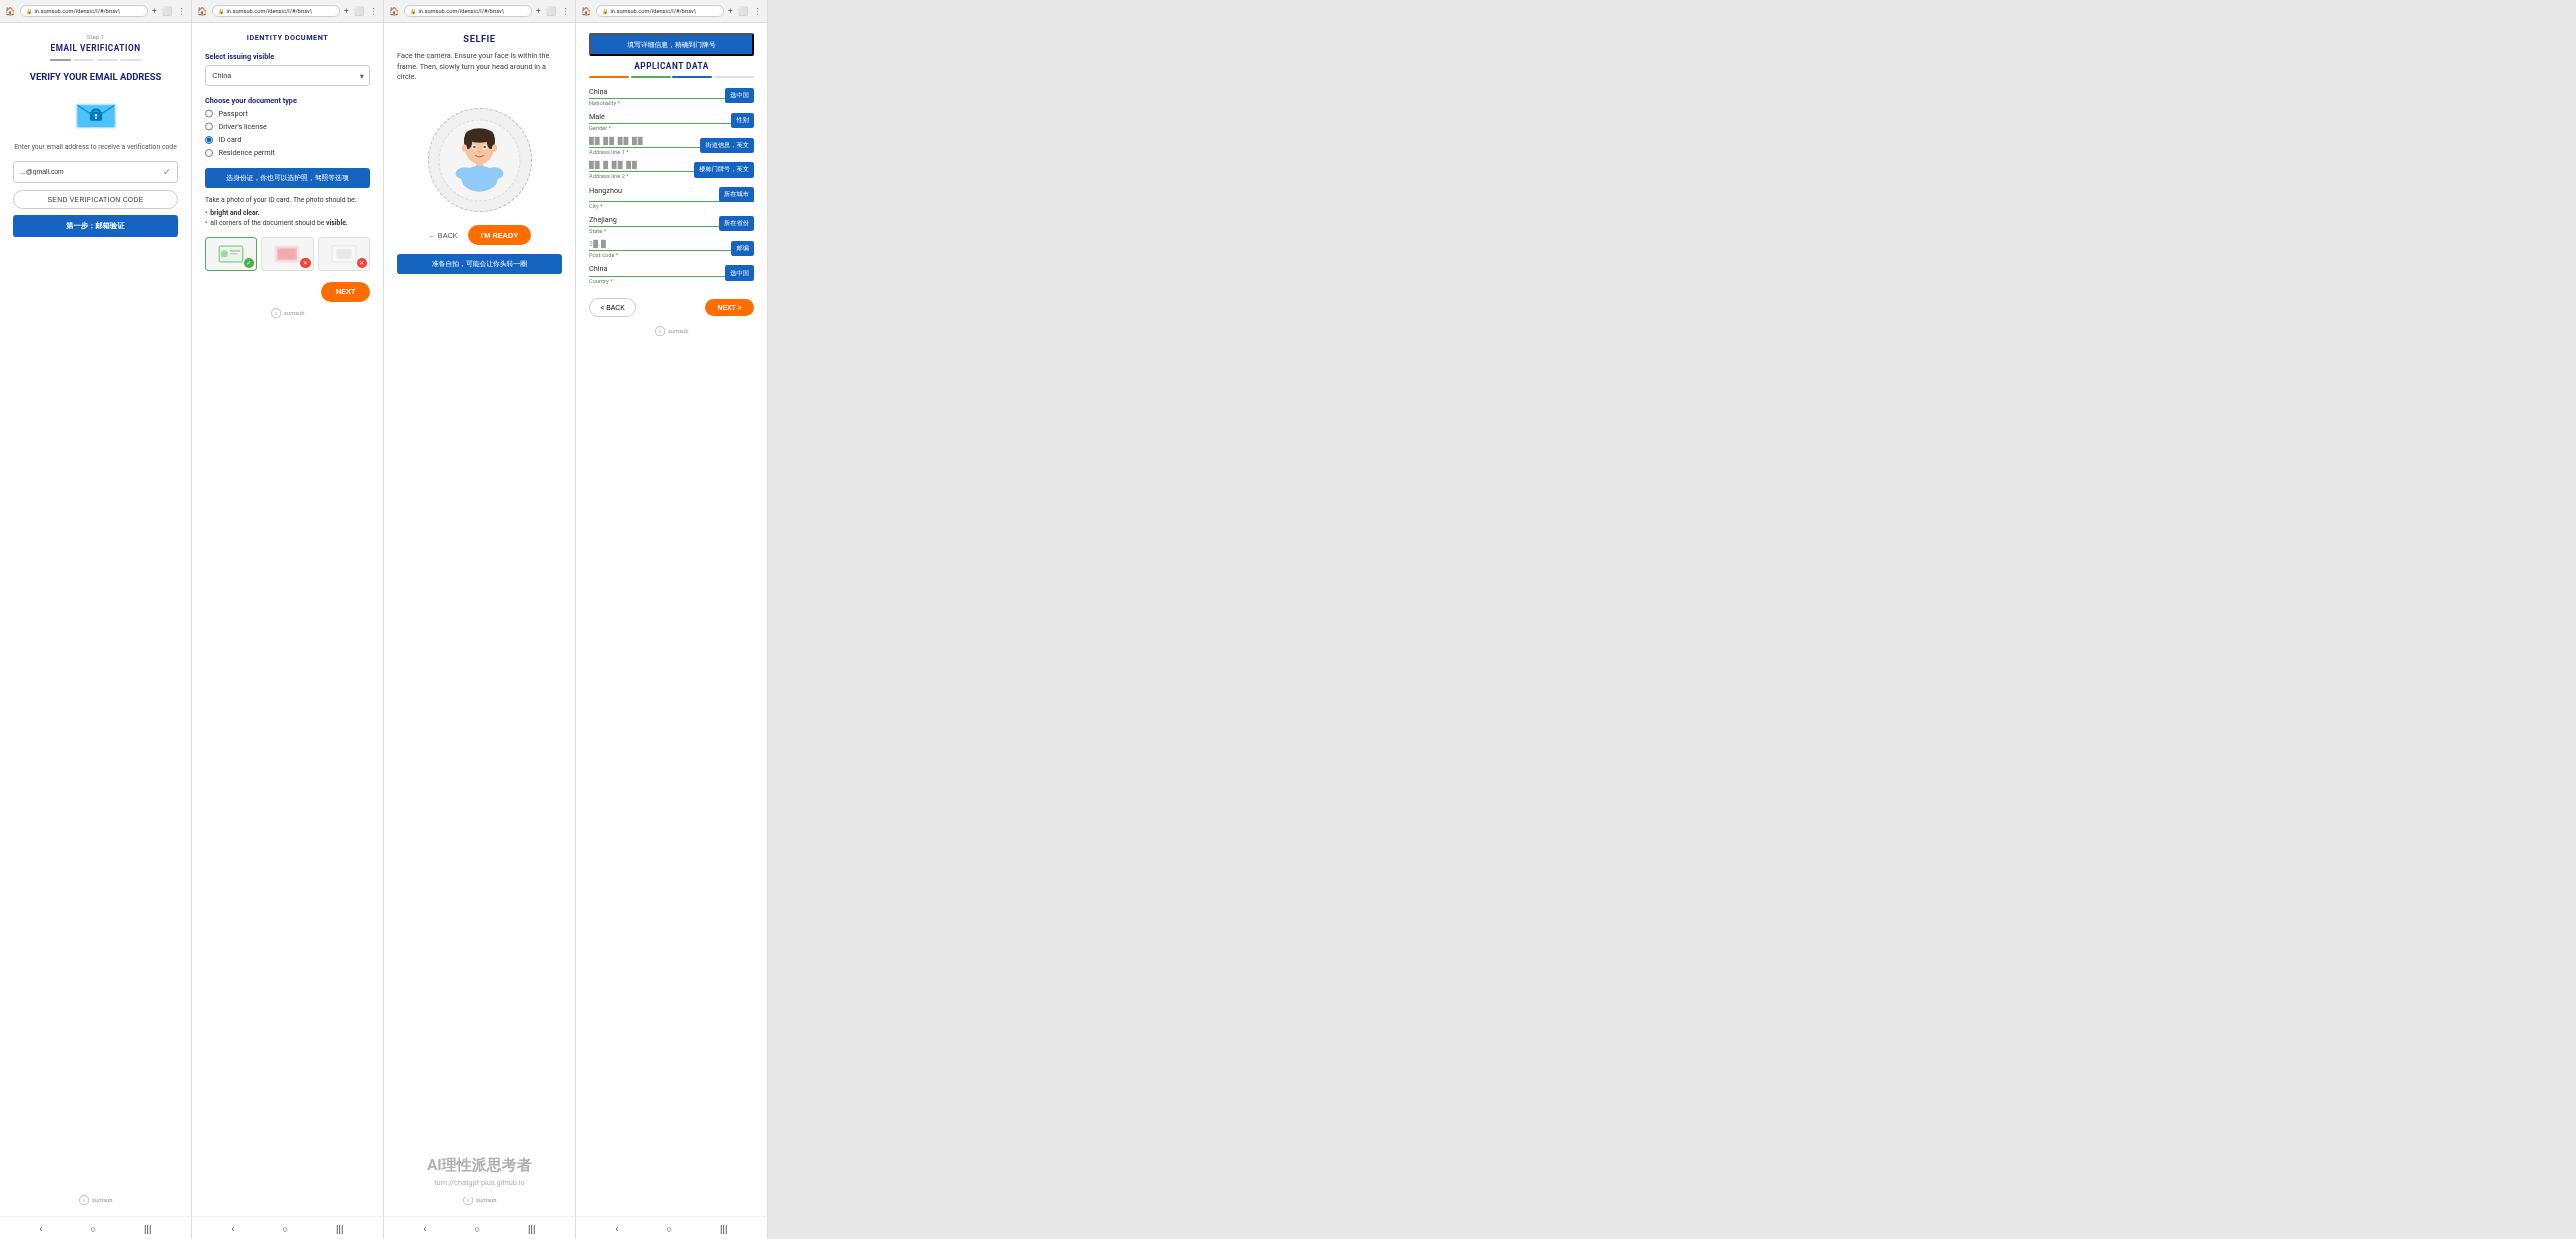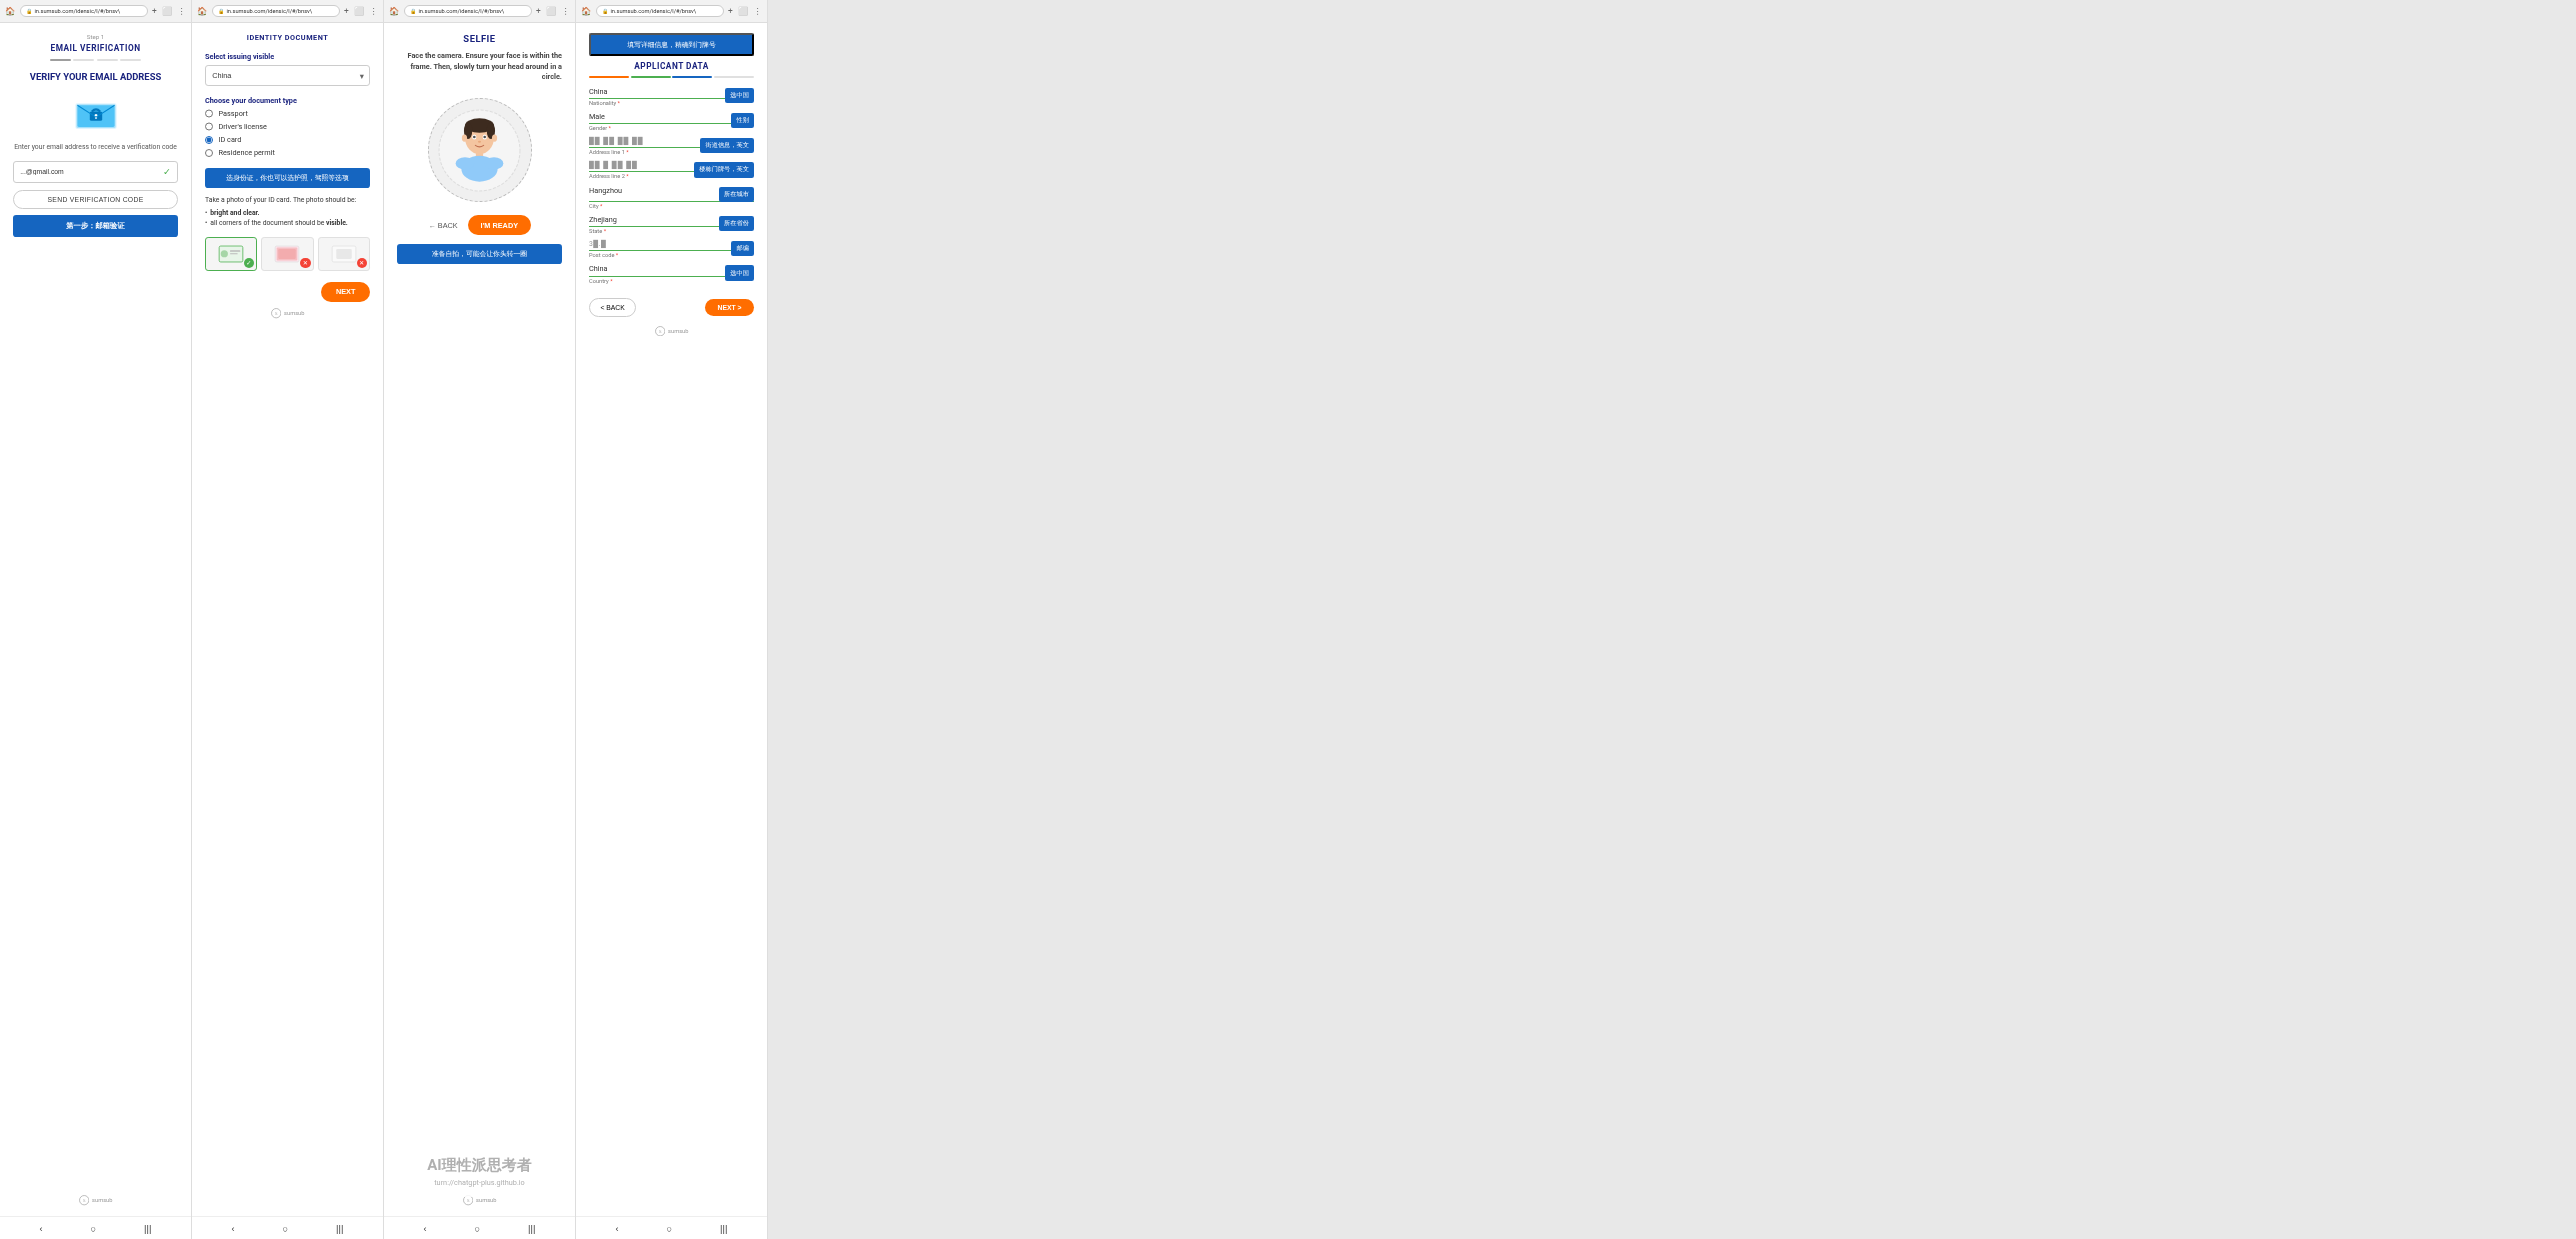--- a/index.html
+++ b/index.html
@@ -332,24 +332,23 @@
       font-size: 9.4px;
       font-weight: 700;
       color: #1a237e;
       letter-spacing: 0.5px;
       text-align: center;
       margin-bottom: 6.2px;
     }
     .selfie-desc {
       font-size: 7.3px;
       color: #444;
-      text-align: right;
+      text-align: left;
       line-height: 1.5;
-      margin-bottom: 15px;
-      font-weight: bold;
+      margin-bottom: 25px;
     }
     .selfie-frame {
       width: 104px;
       height: 104px;
       border-radius: 50%;
       border: 1px dashed #bbb;
       display: flex;
       align-items: center;
       justify-content: center;
       margin-bottom: 12.5px;

